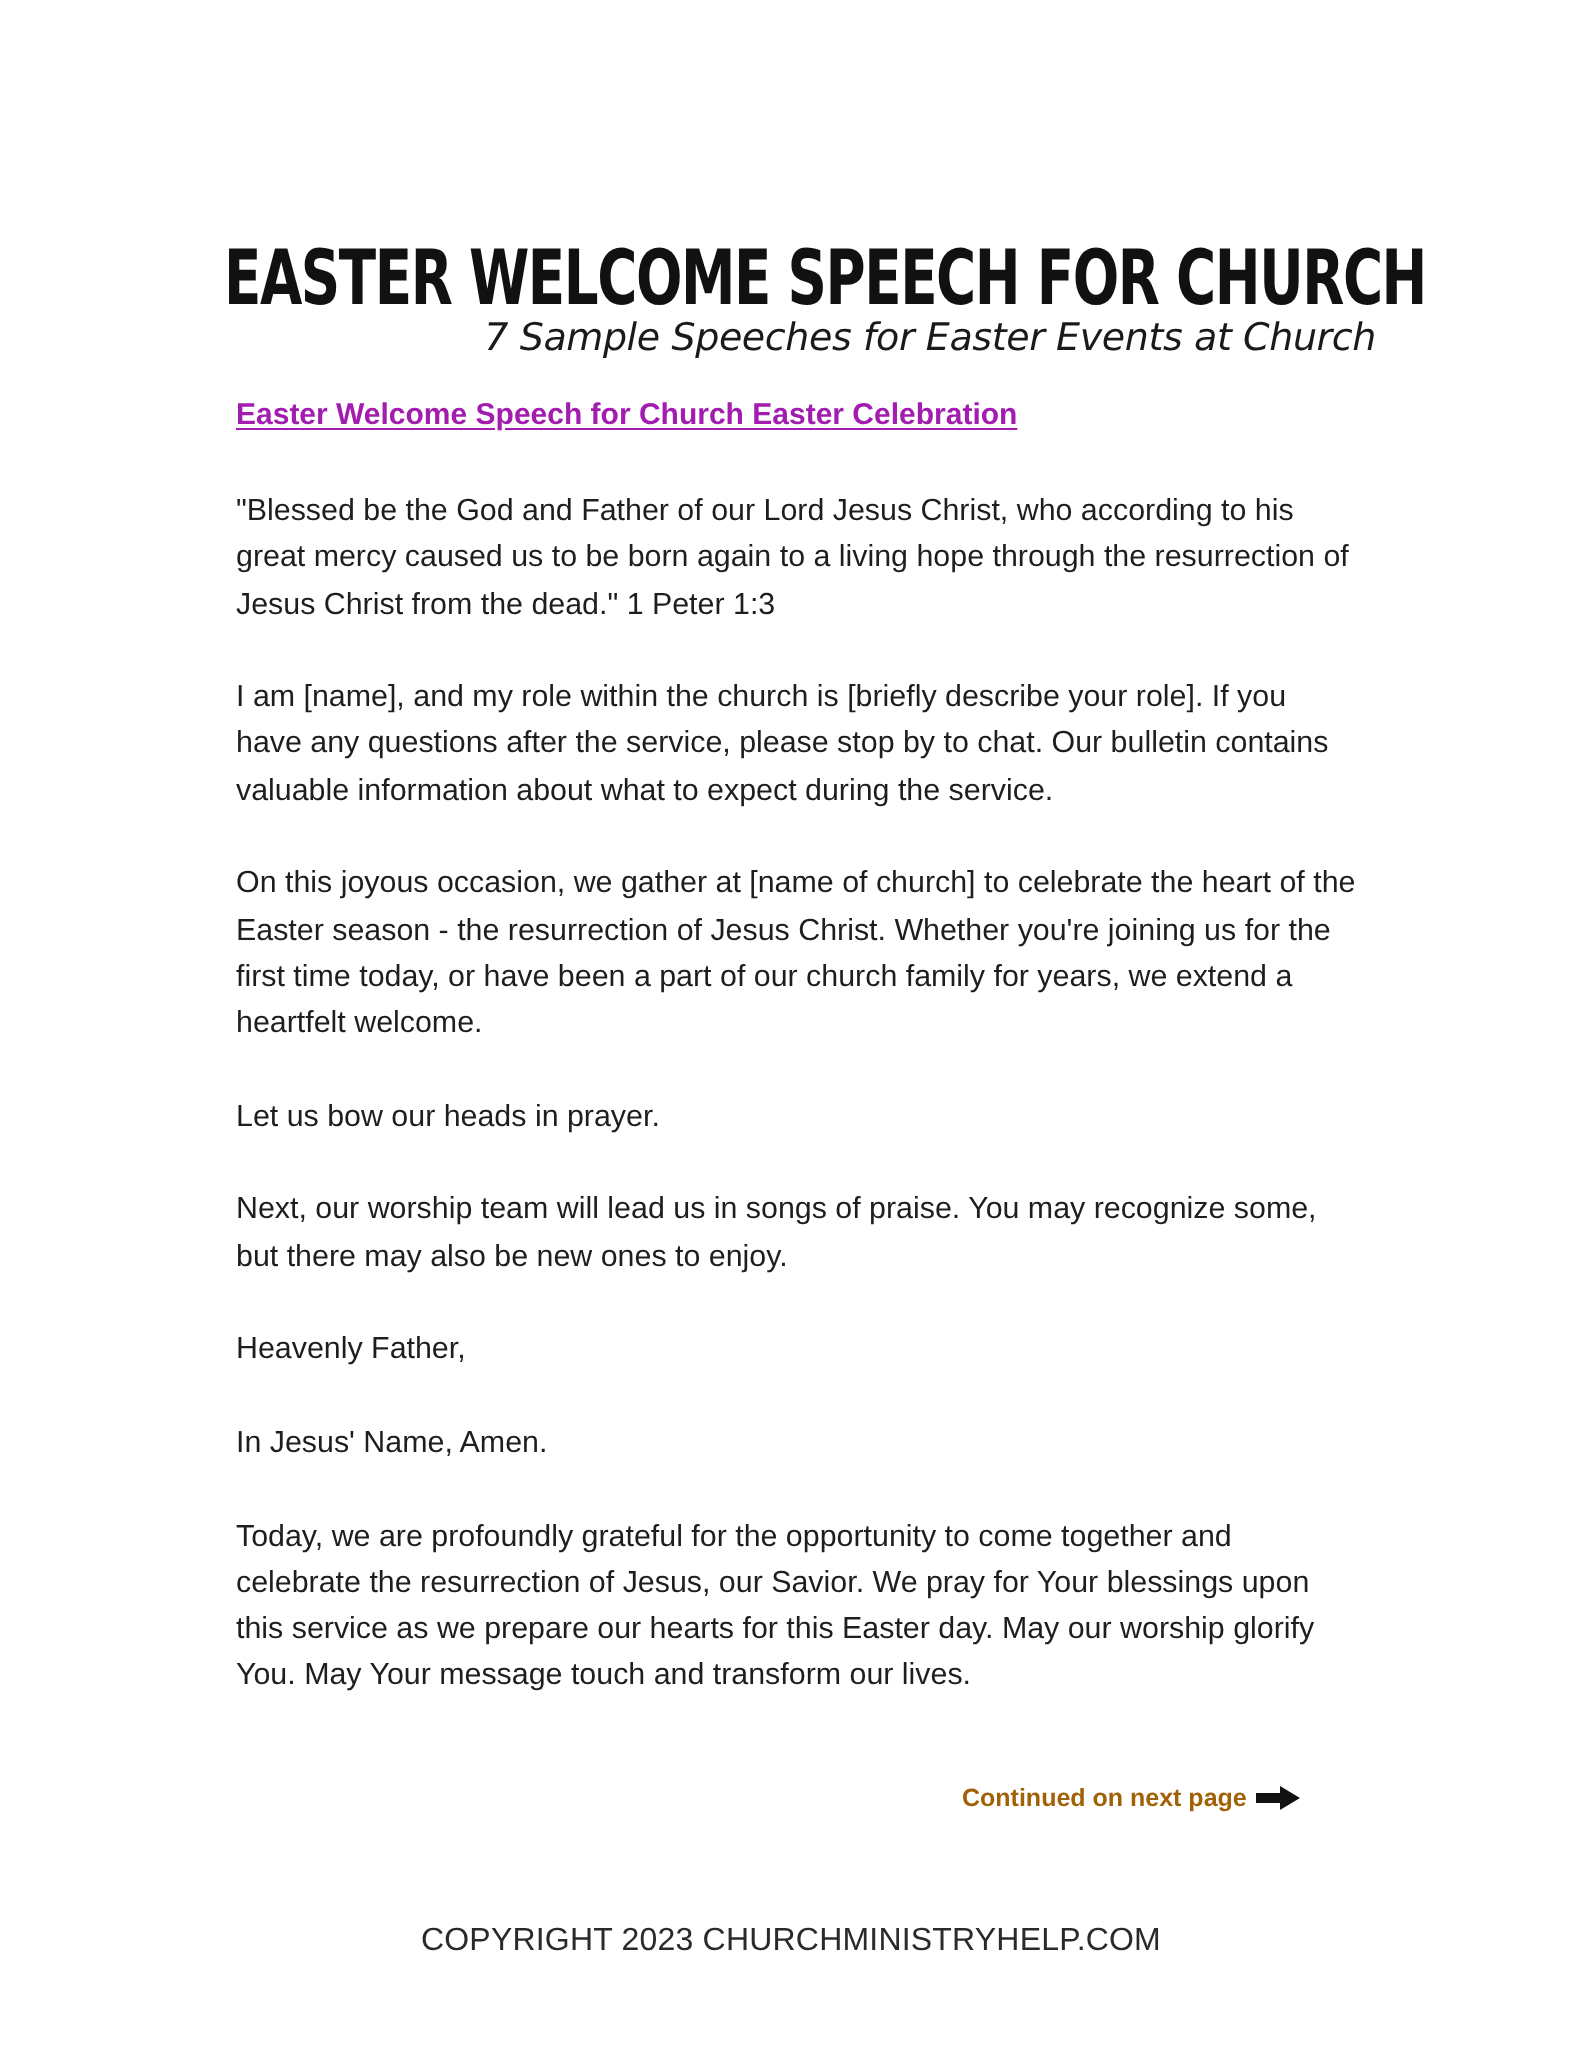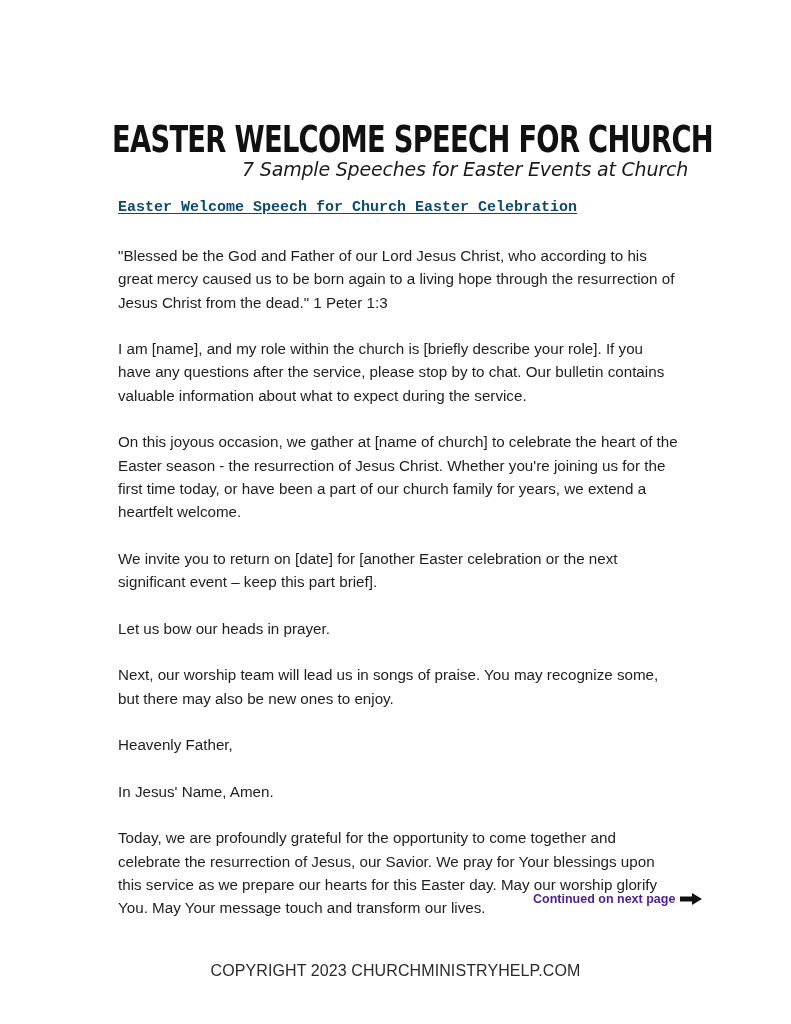--- a/index.html
+++ b/index.html
@@ -46,54 +46,54 @@
       font-size: 19px;
       line-height: 24px;
       color: #1a1a1a;
       white-space: nowrap;
       letter-spacing: -0.2px;
     }
     .section-heading {
       position: absolute;
       left: 118px;
       top: 198px;
-      font-family: Liberation Mono, monospace;
+      font-family: Liberation Sans, sans-serif;
       font-weight: bold;
       font-size: 15px;
       line-height: 20px;
-      color: #0c4a6e;
+      color: #a21caf;
       text-decoration: underline;
       text-underline-offset: 2px;
       white-space: nowrap;
     }
     .body-text {
       position: absolute;
       left: 118px;
       top: 244px;
       width: 560px;
     }
     .para {
       font-family: "Liberation Sans", sans-serif;
       font-size: 15.2px;
       line-height: 23.3px;
       color: #1e1e1e;
       margin-bottom: 23.3px;
     }
     .continued {
       position: absolute;
-      left: 533px;
+      left: 481px;
       top: 891px;
       display: flex;
       align-items: center;
       gap: 5px;
       font-family: "Liberation Sans", sans-serif;
       font-weight: bold;
       font-size: 12.5px;
       line-height: 16px;
-      color: #4c1d95;
+      color: #a16207;
       white-space: nowrap;
     }
     .arrow-icon {
       display: inline-block;
       width: 22px;
       height: 12px;
     }
     .footer {
       position: absolute;
       left: 0;
@@ -115,21 +115,20 @@
   <h1 class="title">EASTER WELCOME SPEECH FOR CHURCH</h1>
 
   <div class="subtitle">7 Sample Speeches for Easter Events at Church</div>
 
   <h2 class="section-heading">Easter Welcome Speech for Church Easter Celebration</h2>
 
   <div class="body-text">
     <p class="para">"Blessed be the God and Father of our Lord Jesus Christ, who according to his great mercy caused us to be born again to a living hope through the resurrection of Jesus Christ from the dead." 1 Peter 1:3</p>
     <p class="para">I am [name], and my role within the church is [briefly describe your role]. If you have any questions after the service, please stop by to chat. Our bulletin contains valuable information about what to expect during the service.</p>
     <p class="para">On this joyous occasion, we gather at [name of church] to celebrate the heart of the Easter season - the resurrection of Jesus Christ. Whether you're joining us for the first time today, or have been a part of our church family for years, we extend a heartfelt welcome.</p>
-    <p class="para">We invite you to return on [date] for [another Easter celebration or the next significant event – keep this part brief].</p>
     <p class="para">Let us bow our heads in prayer.</p>
     <p class="para">Next, our worship team will lead us in songs of praise. You may recognize some, but there may also be new ones to enjoy.</p>
     <p class="para">Heavenly Father,</p>
     <p class="para">In Jesus' Name, Amen.</p>
     <p class="para">Today, we are profoundly grateful for the opportunity to come together and celebrate the resurrection of Jesus, our Savior. We pray for Your blessings upon this service as we prepare our hearts for this Easter day. May our worship glorify You. May Your message touch and transform our lives.</p>
   </div>
 
   <div class="continued">
     <span>Continued on next page</span>
     <span class="arrow-icon">

